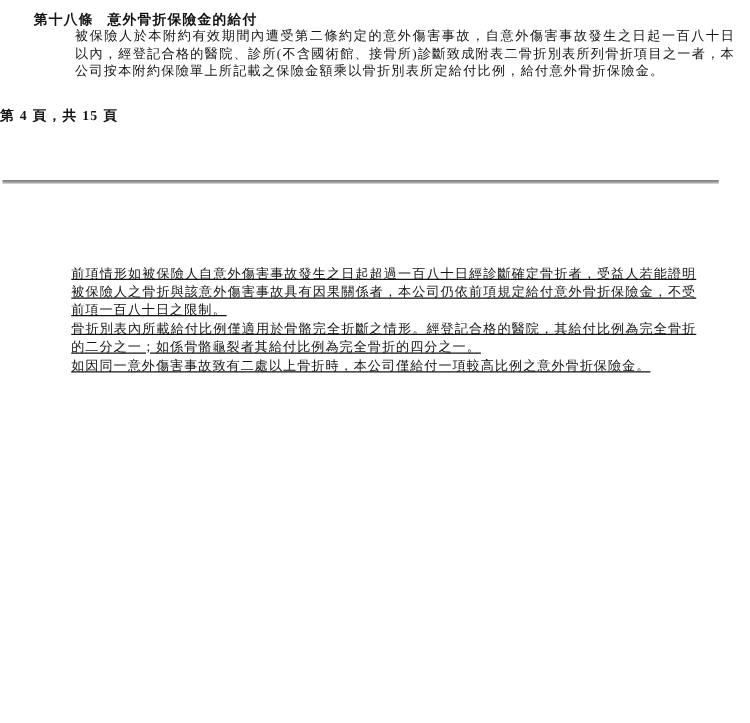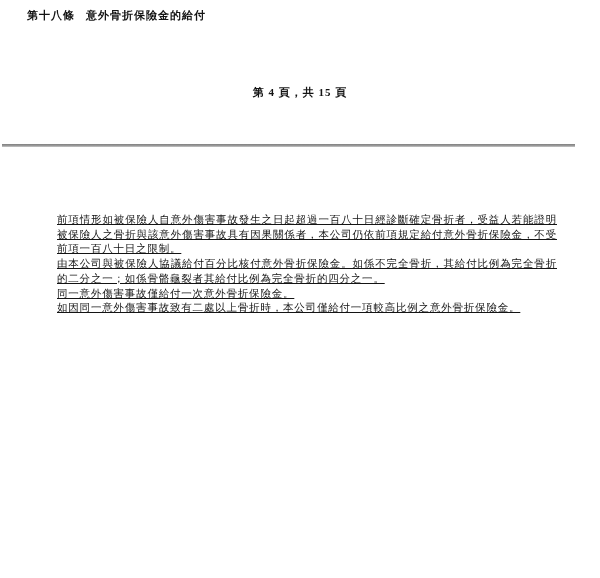--- a/index.html
+++ b/index.html
@@ -43,21 +43,21 @@
     line-height: 14px;
     letter-spacing: 1px;
     text-align: justify;
     text-justify: inter-character;
   }
   .page-footer {
     position: absolute;
     left: 0;
     top: 85px;
     width: 100%;
-    text-align: center;
+    text-align: left;
     font-size: 11px;
     font-weight: bold;
     letter-spacing: 1px;
   }
   .page-divider {
     position: absolute;
     left: 2px;
     top: 144px;
     width: 573px;
     height: 3px;
@@ -84,25 +84,25 @@
 </style>
 </head>
 <body>
 
 <div class="page">
 
   <h1 class="article-heading">
     <span>第十八條</span><span class="article-title">意外骨折保險金的給付</span>
   </h1>
 
+  <p class="clause">被保險人於本附約有效期間內遭受第二條約定的意外傷害事故，自意外傷害事故發生之日起一百八十日以內，經登記合格的醫院、診所(不含國術館、接骨所)診斷致成附表二骨折別表所列骨折項目之一者，本公司按本附約保險單上所記載之保險金額乘以骨折別表所定給付比例，給付意外骨折保險金。</p>
 
   <div class="page-footer">第 4 頁，共 15 頁</div>
 
   <hr class="page-divider">
 
   <div class="continuation">
     <p>前項情形如被保險人自意外傷害事故發生之日起超過一百八十日經診斷確定骨折者，受益人若能證明被保險人之骨折與該意外傷害事故具有因果關係者，本公司仍依前項規定給付意外骨折保險金，不受前項一百八十日之限制。</p>
-    <p>由本公司與被保險人協議給付百分比核付意外骨折保險金。如係不完全骨折，其給付比例為完全骨折的二分之一；如係骨骼龜裂者其給付比例為完全骨折的四分之一。</p>
-    <p>同一意外傷害事故僅給付一次意外骨折保險金。</p>
+    <p>骨折別表內所載給付比例僅適用於骨骼完全折斷之情形。經登記合格的醫院，其給付比例為完全骨折的二分之一；如係骨骼龜裂者其給付比例為完全骨折的四分之一。</p>
     <p>如因同一意外傷害事故致有二處以上骨折時，本公司僅給付一項較高比例之意外骨折保險金。</p>
   </div>
 
 </div>
 
 </body></html>

